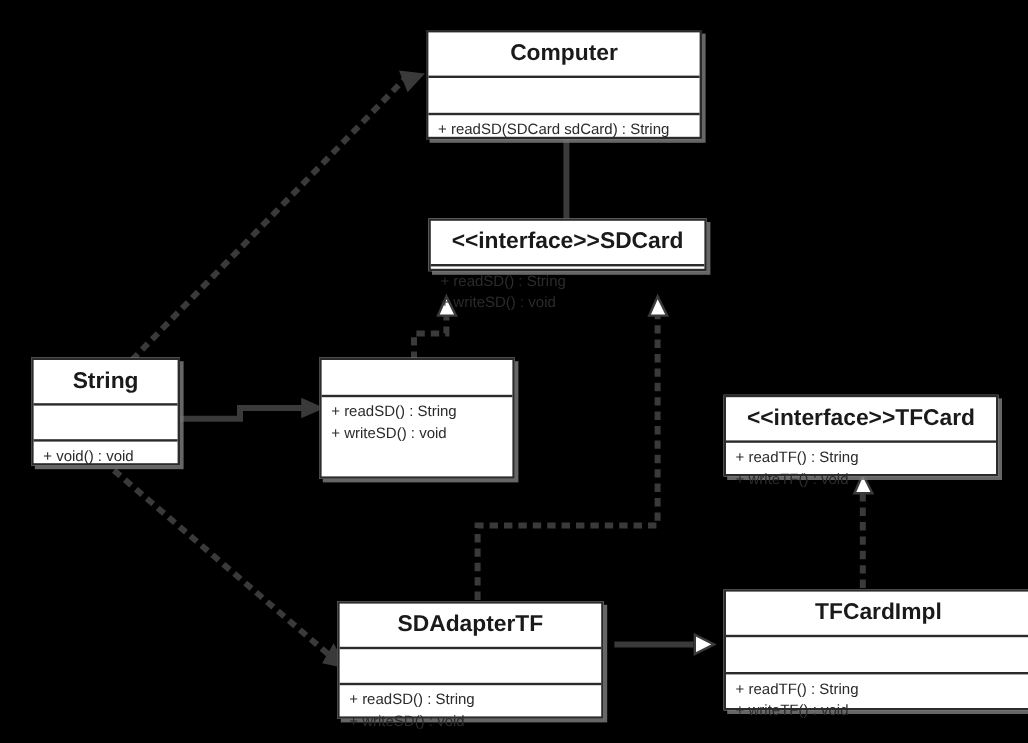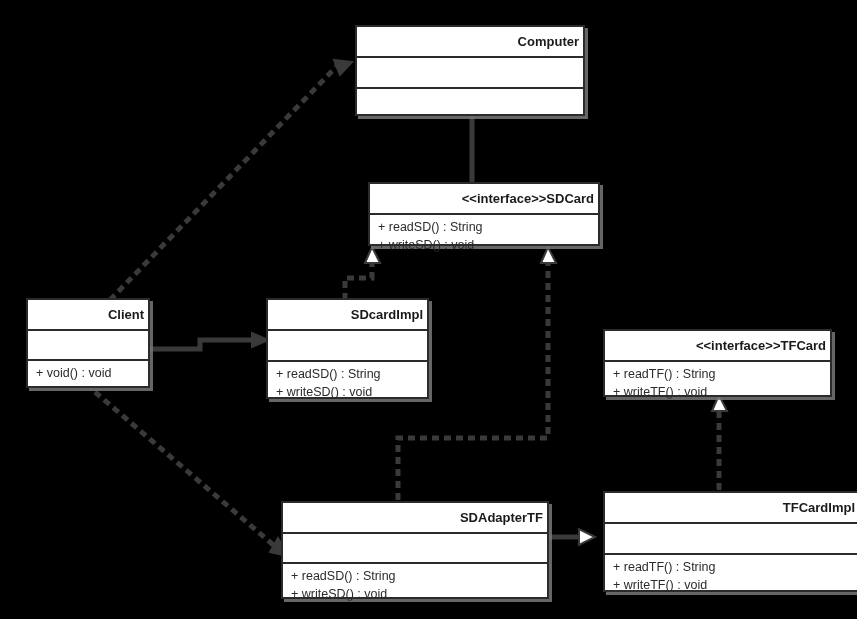--- a/index.html
+++ b/index.html
@@ -18,23 +18,23 @@
   
   .uml-class {
     position: absolute;
     background: #ffffff;
     border: 2px solid #2b2b2b;
     box-sizing: border-box;
     box-shadow: 3px 3px 0 rgba(120,120,120,0.85);
     z-index: 5;
   }
   .uml-name {
-    text-align: right;
+    text-align: center;
     font-weight: bold;
-    font-size: 13px;
+    font-size: 19px;
     color: #1a1a1a;
     padding: 7px 4px 7px 4px;
     border-bottom: 2px solid #2b2b2b;
     box-sizing: border-box;
     white-space: nowrap;
     overflow: hidden;
   }
   .uml-attrs {
     border-bottom: 2px solid #2b2b2b;
     box-sizing: border-box;
@@ -107,56 +107,58 @@
     <path class="edge-solid" d="M 512 537 L 578 537"></path>
     <path class="head-hollow" d="M 595 537 L 579 529 L 579 545 Z"></path>
 
     <path class="edge-dashed" d="M 719 490 L 719 410"></path>
     <path class="head-hollow" d="M 719 395 L 712 411 L 727 411 Z"></path>
   </svg>
 
   <div class="uml-class" style="left:355px; top:25px; width:230px; height:91px;">
     <div class="uml-name">Computer</div>
     <div class="uml-attrs" style="height:31px;"></div>
+    <div class="uml-ops">
+      <div class="uml-op">+ readSD(SDCard sdCard) : String</div>
+    </div>
   </div>
 
-  <div class="uml-class" style="left:357px; top:182px; width:232px; height:64px;margin-left:11px;">
+  <div class="uml-class" style="left:357px; top:182px; width:232px; height:44px;">
     <div class="uml-name">&lt;&lt;interface&gt;&gt;SDCard</div>
     <div class="uml-ops">
       <div class="uml-op">+ readSD() : String</div>
       <div class="uml-op">+ writeSD() : void</div>
     </div>
   </div>
 
   <div class="uml-class" style="left:26px; top:298px; width:124px; height:90px;">
-    <div class="uml-name">Client</div>
+    <div class="uml-name">String</div>
     <div class="uml-attrs" style="height:30px;"></div>
     <div class="uml-ops">
       <div class="uml-op">+ void() : void</div>
     </div>
   </div>
 
   <div class="uml-class" style="left:266px; top:298px; width:163px; height:101px;">
-    <div class="uml-name">SDcardImpl</div>
     <div class="uml-attrs" style="height:31px;"></div>
     <div class="uml-ops">
       <div class="uml-op">+ readSD() : String</div>
       <div class="uml-op">+ writeSD() : void</div>
     </div>
   </div>
 
   <div class="uml-class" style="left:603px; top:329px; width:229px; height:68px;">
     <div class="uml-name">&lt;&lt;interface&gt;&gt;TFCard</div>
     <div class="uml-ops">
       <div class="uml-op">+ readTF() : String</div>
       <div class="uml-op">+ writeTF() : void</div>
     </div>
   </div>
 
-  <div class="uml-class" style="left:281px; top:501px; width:268px; height:98px;">
+  <div class="uml-class" style="left:281px; top:501px; width:222px; height:98px;">
     <div class="uml-name">SDAdapterTF</div>
     <div class="uml-attrs" style="height:30px;"></div>
     <div class="uml-ops">
       <div class="uml-op">+ readSD() : String</div>
       <div class="uml-op">+ writeSD() : void</div>
     </div>
   </div>
 
   <div class="uml-class" style="left:603px; top:491px; width:258px; height:101px;">
     <div class="uml-name">TFCardImpl</div>

